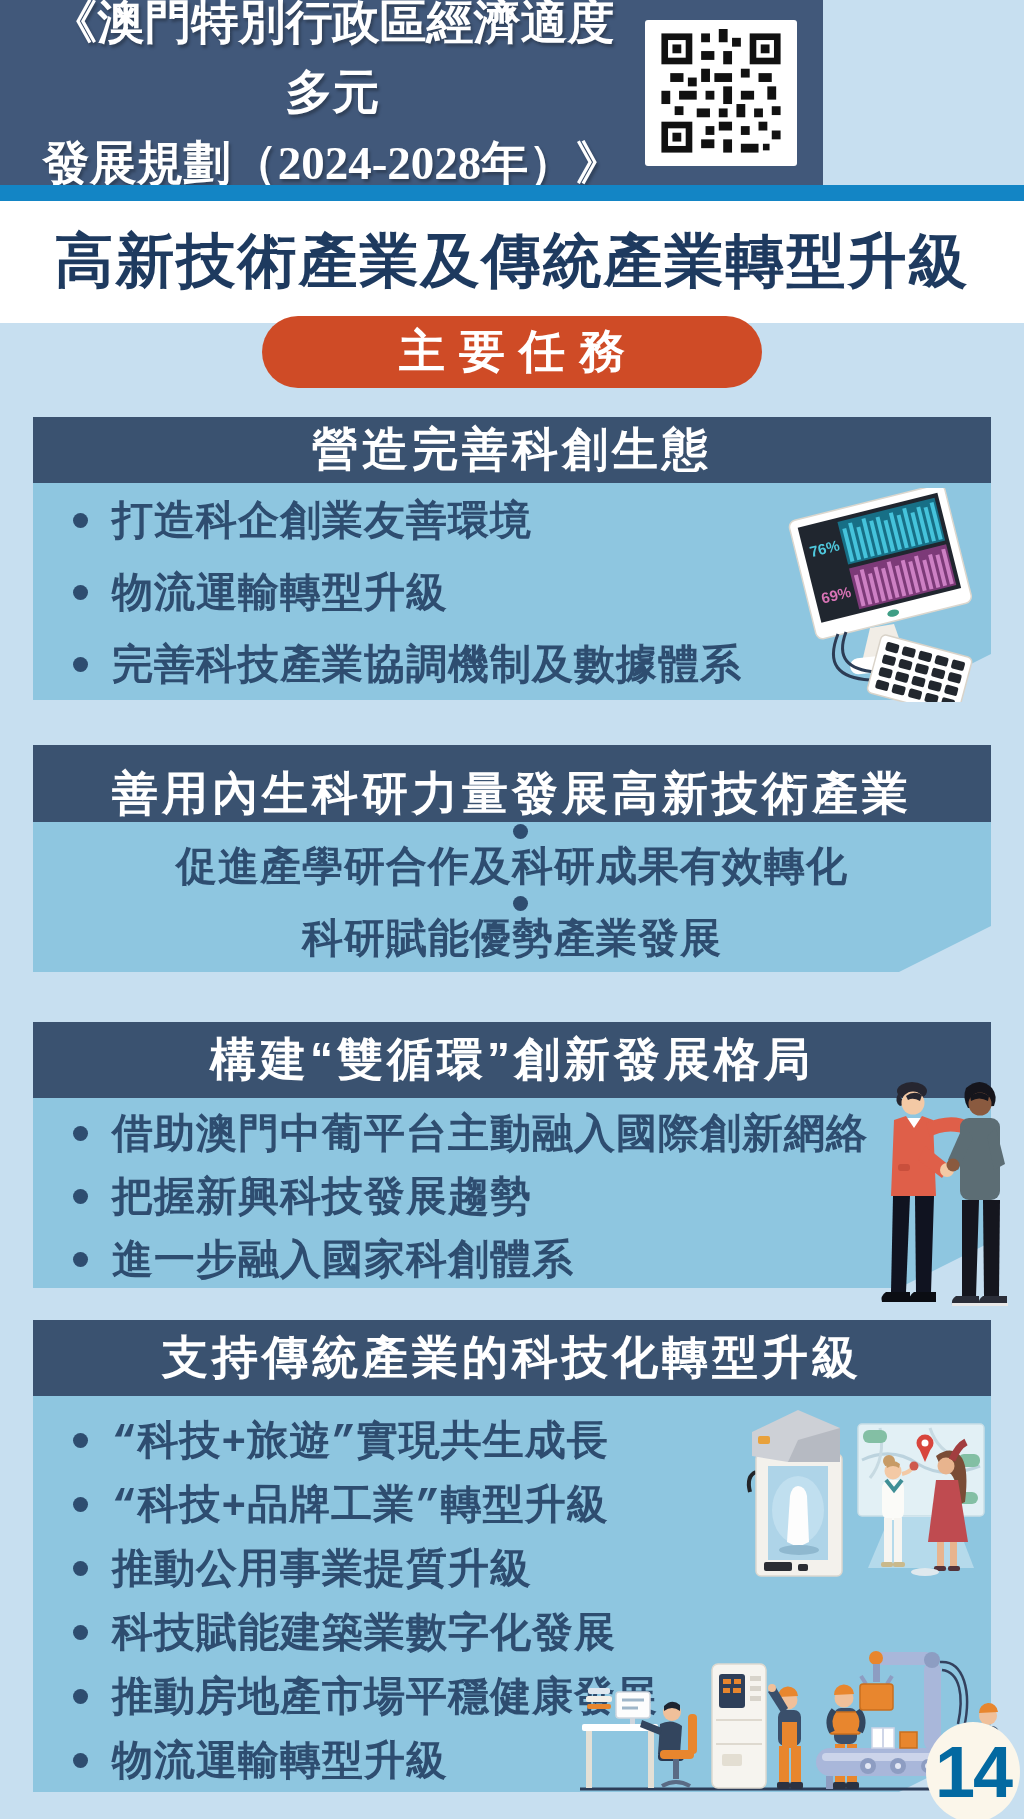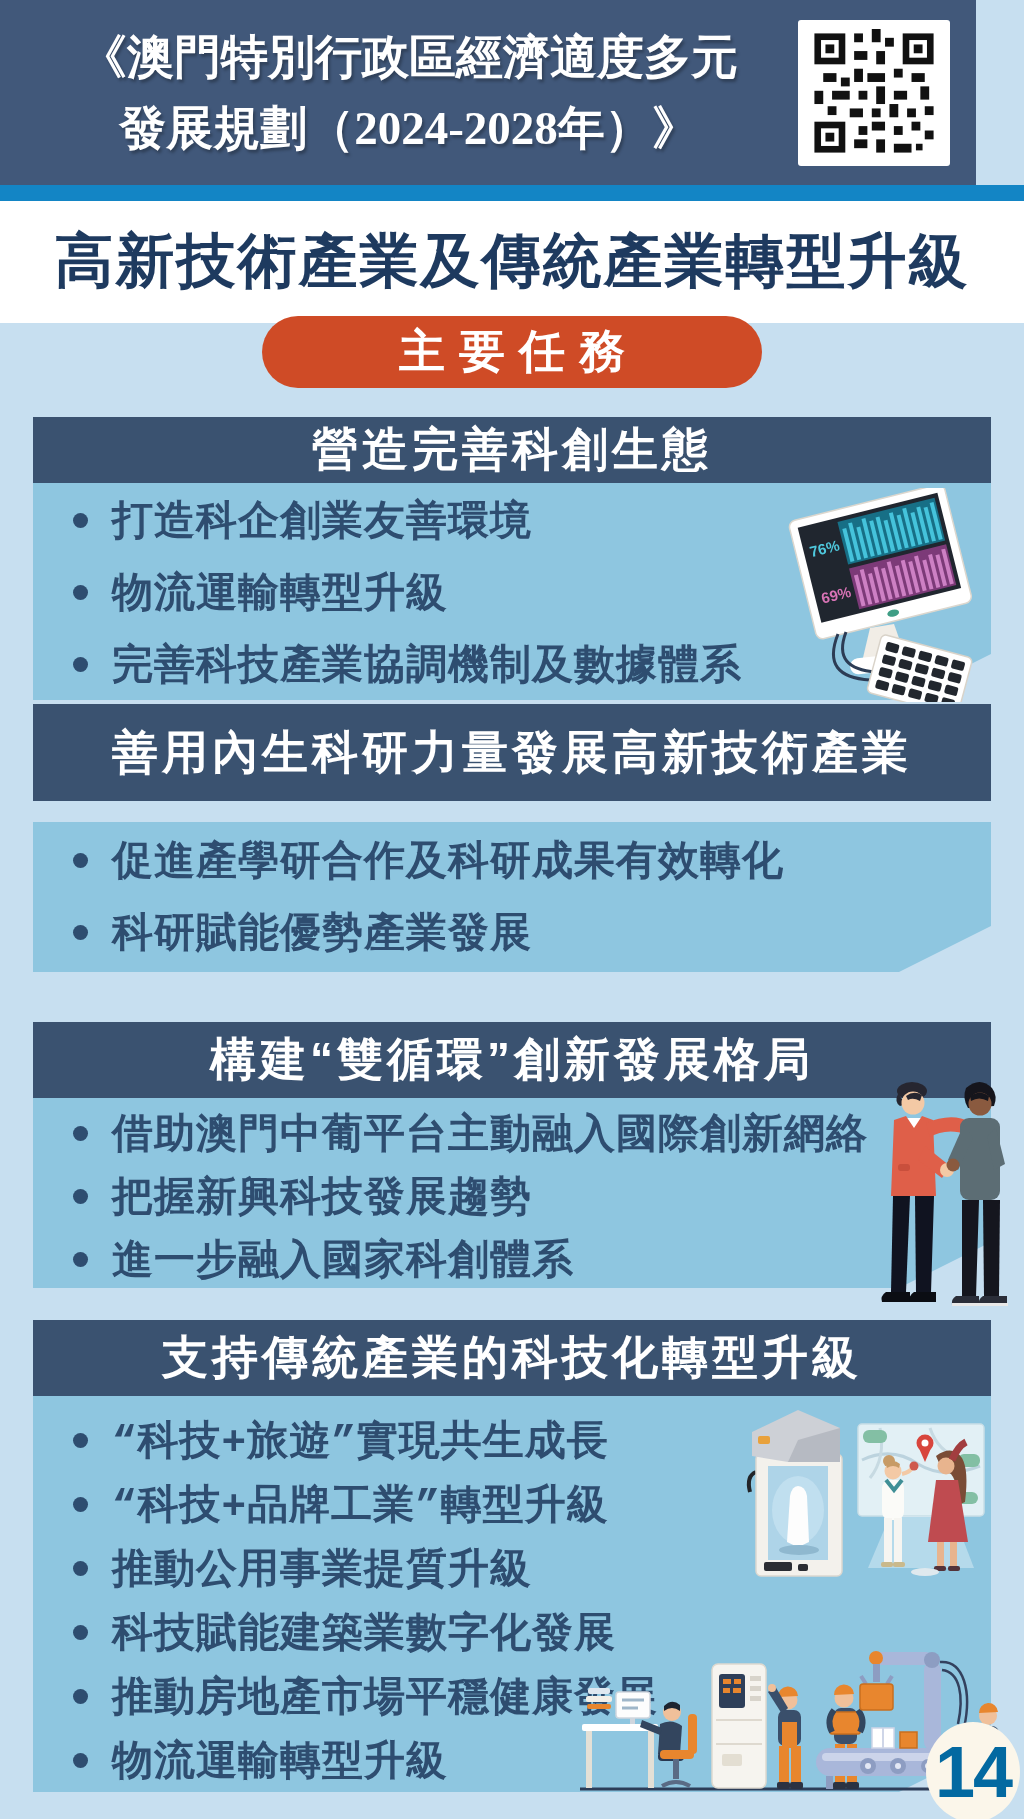--- a/index.html
+++ b/index.html
@@ -1,21 +1,21 @@
 <!DOCTYPE html>
 <html><head>
 <meta charset="utf-8">
 <style>
   html,body{margin:0;padding:0;background:#dfe8ef;}
   .page{position:relative;width:1024px;height:1819px;background:#c7dff0;overflow:hidden;
         font-family:"Liberation Sans",sans-serif;}
   .abs{position:absolute;}
 
   
-  .top-header{left:0;top:0;width:976px;height:185px;background:#41587a;
+  .top-header{left:0;top:0;width:823px;height:185px;background:#41587a;
               display:flex;align-items:center;}
   .top-title{flex:1;text-align:center;color:#ffffff;font-family:"Liberation Serif",serif;
              font-weight:700;font-size:47px;line-height:1.5;padding-left:30px;
              text-shadow:2px 3px 3px rgba(0,0,0,.28);}
   .qr-box{width:152px;height:146px;background:#ffffff;margin:0 26px 0 10px;border-radius:3px;
           display:flex;align-items:center;justify-content:center;flex:none;}
 
   .stripe{left:0;top:185px;width:1024px;height:16px;background:#1385c5;}
   .banner{left:0;top:201px;width:1024px;height:122px;background:#ffffff;
           display:flex;align-items:center;justify-content:center;}
@@ -25,31 +25,31 @@
          color:#ffffff;display:flex;align-items:center;justify-content:center;
          font-size:46px;font-weight:800;letter-spacing:14px;text-indent:14px;}
 
   .sec-header{left:33px;width:958px;background:#3a5270;color:#ffffff;display:flex;
               align-items:center;justify-content:center;font-size:46px;font-weight:800;
               letter-spacing:4px;white-space:nowrap;}
   .sec-body{left:33px;width:958px;background:#8ec6e0;
             clip-path:polygon(0 0,100% 0,100% calc(100% - 46px),calc(100% - 92px) 100%,0 100%);font-family:Liberation Mono, monospace;}
 
   .s1h{top:417px;height:66px;} .s1b{top:483px;height:217px;}
-  .s2h{top:704px;height:97px;} .s2b{top:822px;height:150px;}
+  .s2h{top:745px;height:97px;} .s2b{top:822px;height:150px;}
   .s3h{top:1022px;height:76px;} .s3b{top:1098px;height:190px;}
   .s4h{top:1320px;height:76px;} .s4b{top:1396px;height:396px;}
 
   ul.bullets{list-style:none;margin:0;padding:0;}
   .bullets li{display:flex;align-items:center;color:#2e4d70;font-weight:800;}
   .dot{width:15px;height:15px;border-radius:50%;background:#2e4d70;flex:none;
        margin:0 24px 0 40px;}
   .txt{font-size:41px;letter-spacing:1px;white-space:nowrap;}
   .s1b .bullets{padding-top:1px;} .s1b li{height:72px;}
-  .s2b .bullets{padding-top:2px;} .s2b li{height:72px;}
+  .s2b .bullets{padding-top:2px;} .s2b li{height:72px;flex-direction:column;}
   .s3b .bullets{padding-top:4px;} .s3b li{height:63px;}
   .s4b .bullets{padding-top:12px;} .s4b li{height:64px;}
 
   .illu{z-index:2;}
   .pagenum{left:926px;top:1722px;width:94px;height:100px;border-radius:50%;background:#fbf6ea;
            display:flex;align-items:center;justify-content:center;z-index:3;}
   .pagenum span{font-size:72px;font-weight:700;color:#0369a1;letter-spacing:-2px;}
 </style>
 </head>
 <body>

